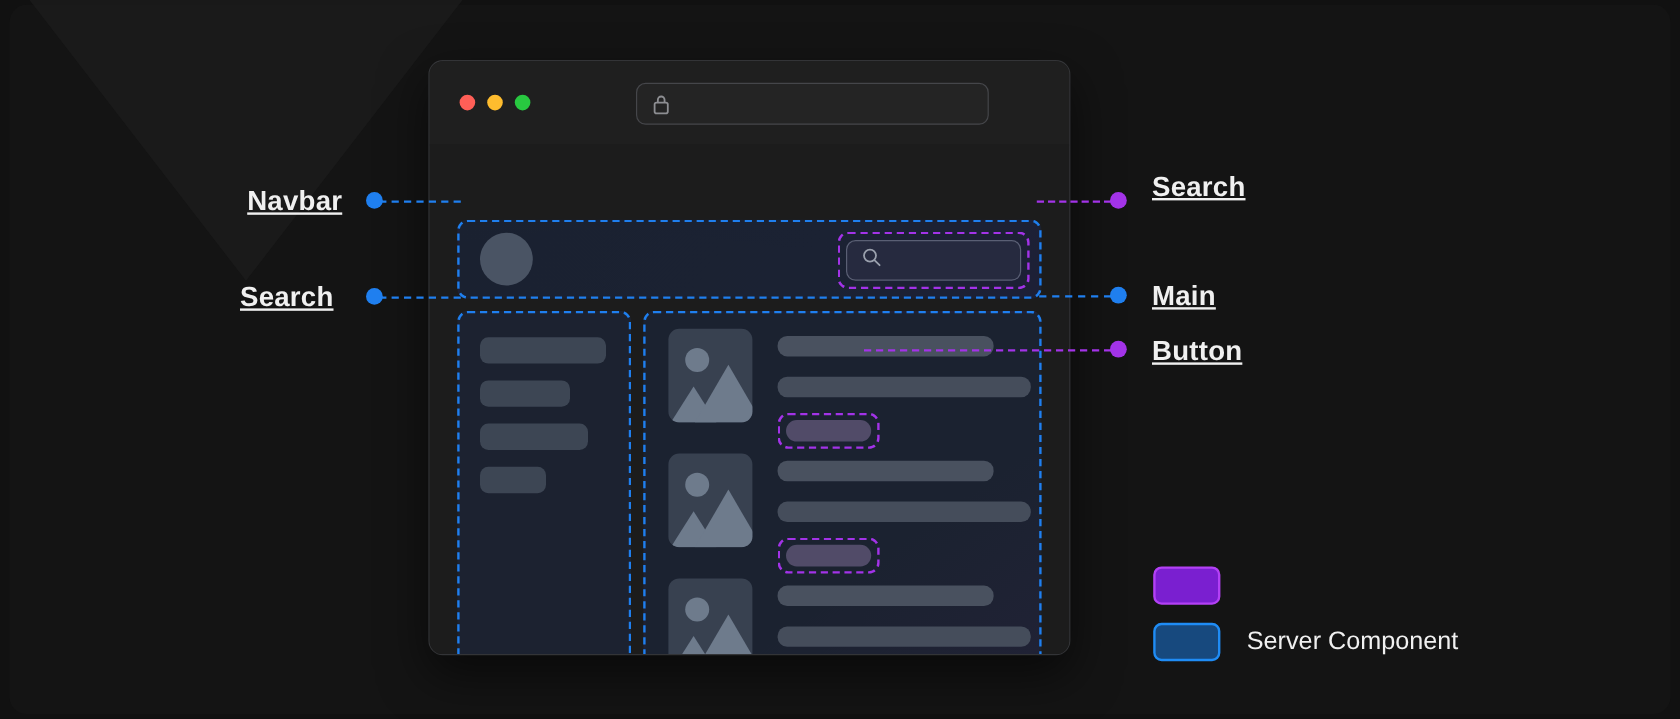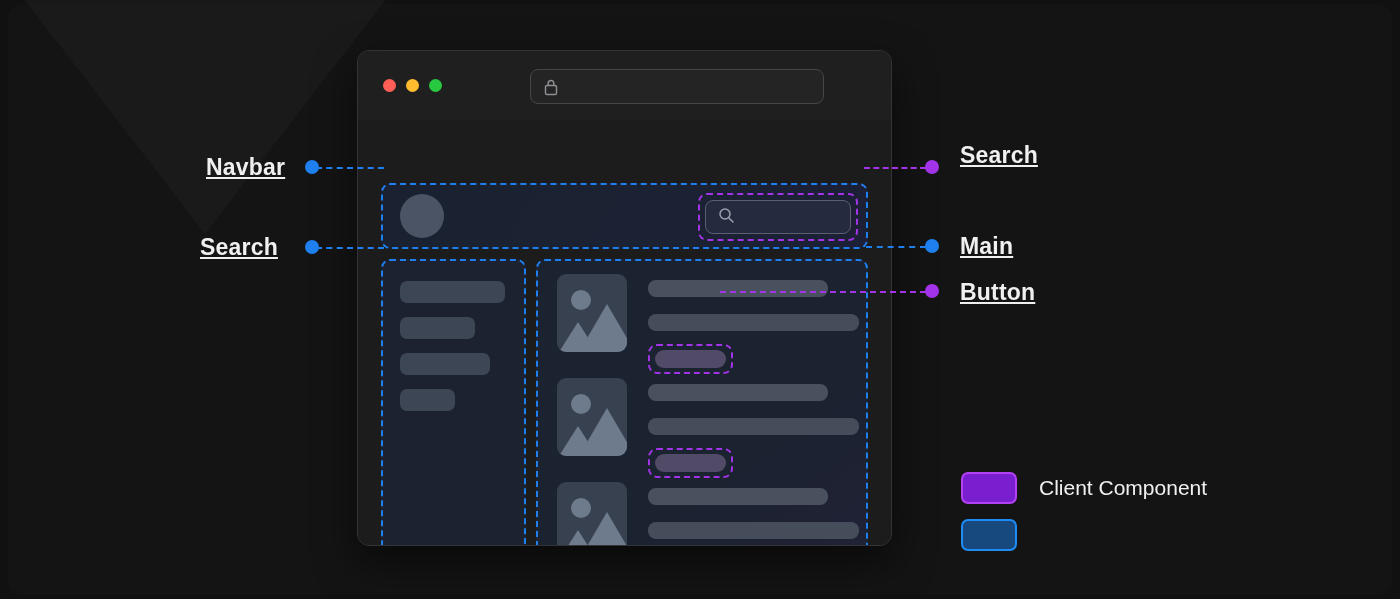--- a/index.html
+++ b/index.html
@@ -242,18 +242,18 @@
 <div class="dot srv" style="left:925px;top:239px;"></div>
 <div class="anno-label" style="left:960px;top:233px;">Main</div>
 
 <div class="conn cli" style="left:720px;top:291px;width:206px;"></div>
 <div class="dot cli" style="left:925px;top:284px;"></div>
 <div class="anno-label" style="left:960px;top:279px;">Button</div>
 
 <div id="legend">
   <div class="legend-row">
     <div class="legend-chip cli"></div>
-    <div class="legend-text">Client Component</div>
   </div>
   <div class="legend-row">
     <div class="legend-chip srv"></div>
+    <div class="legend-text">Server Component</div>
   </div>
 </div>
 
 </body></html>

